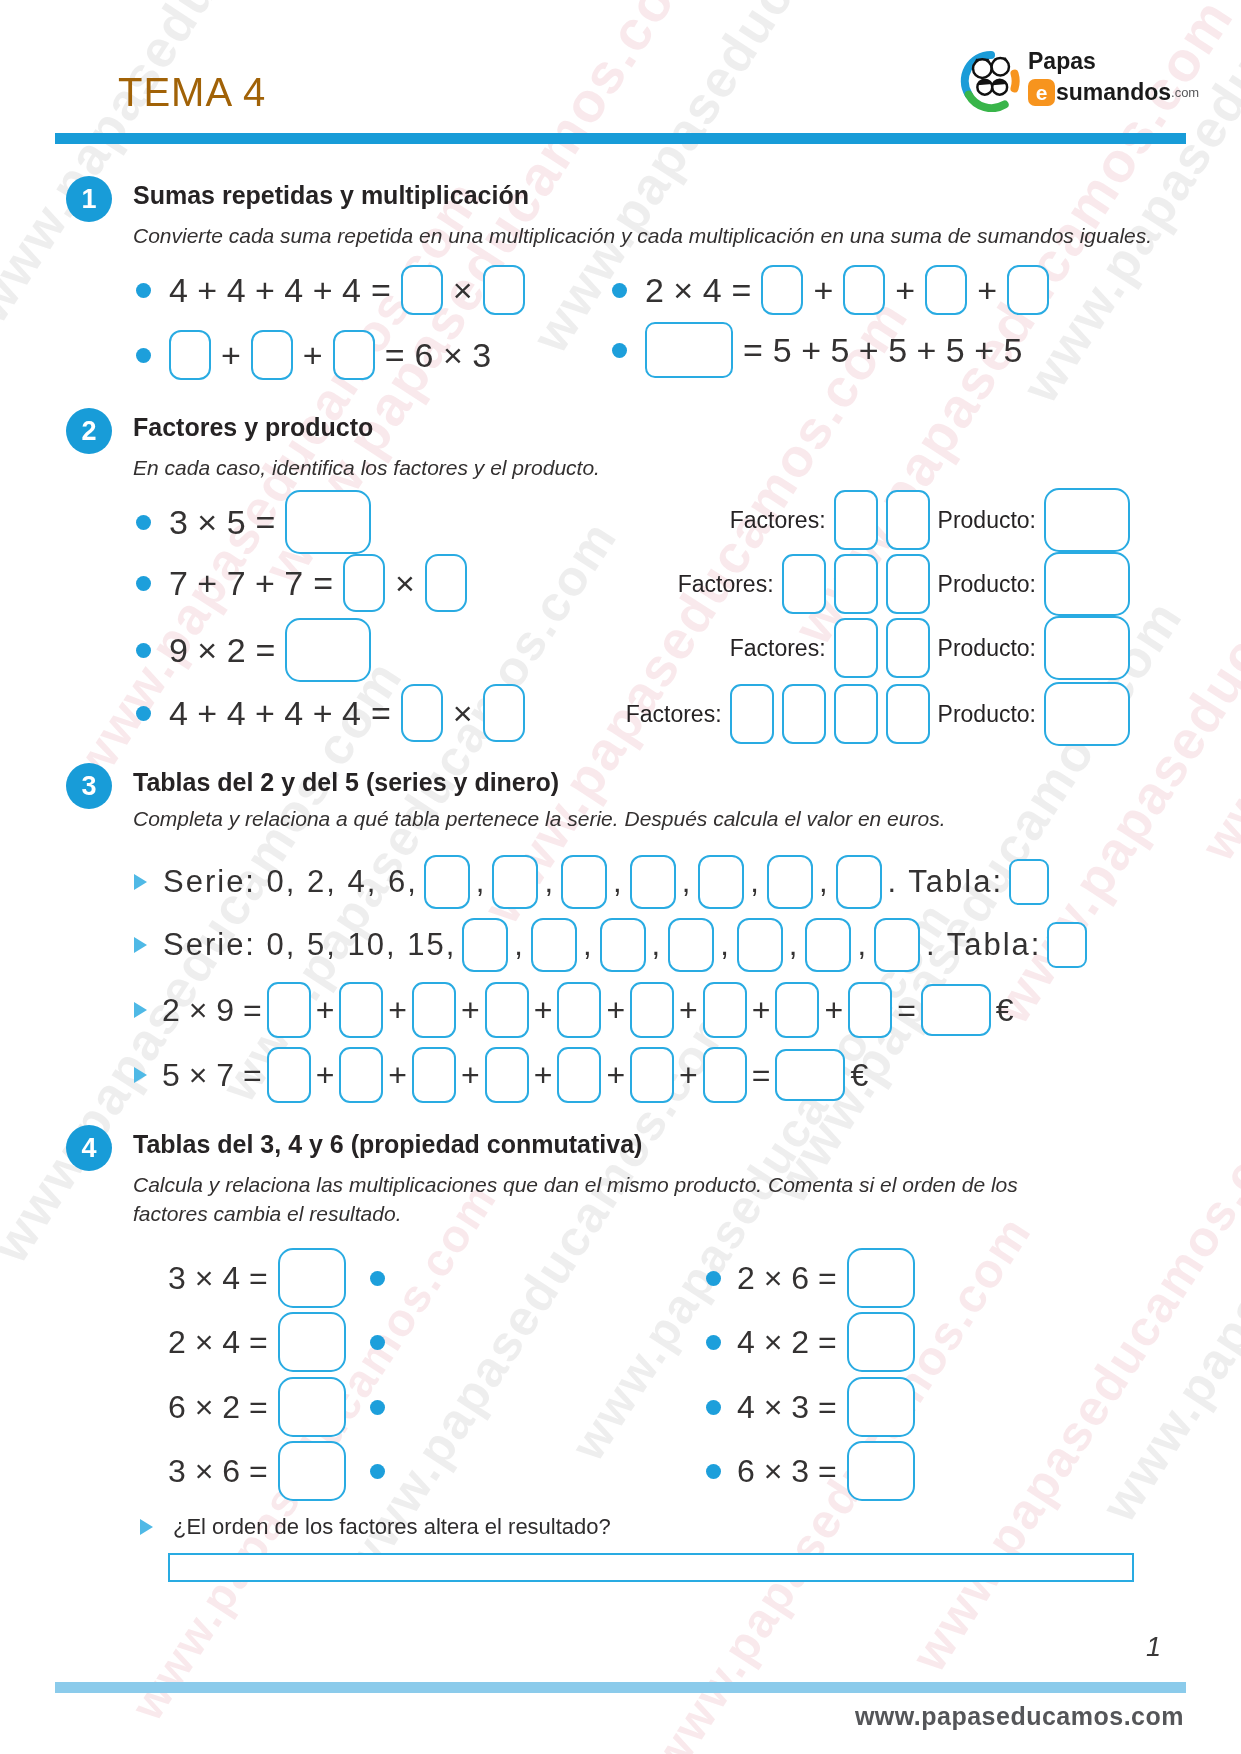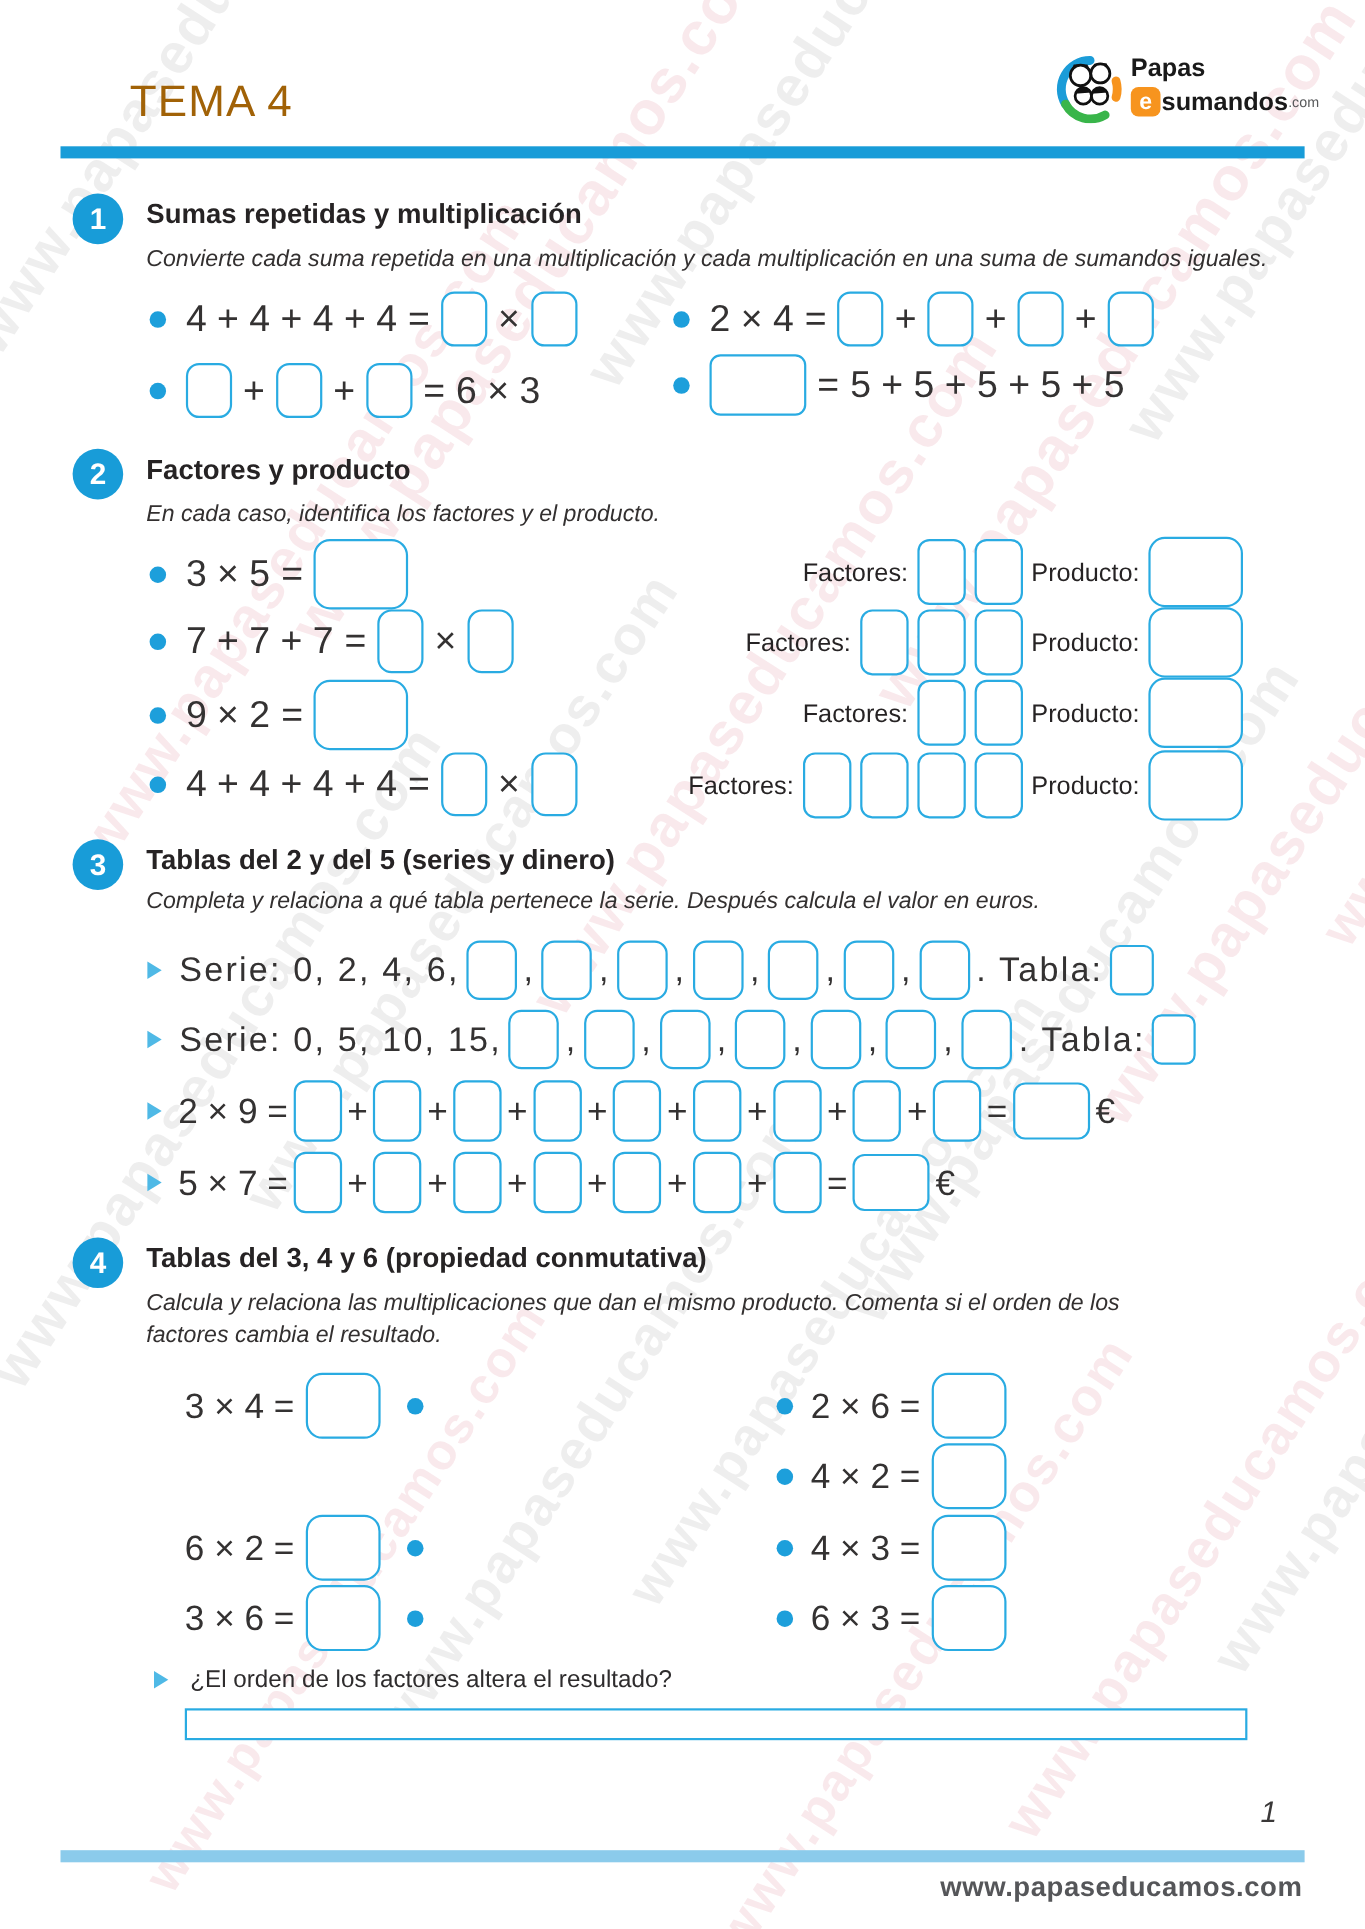--- a/index.html
+++ b/index.html
@@ -317,20 +317,25 @@
     <span>4</span>
     </div>
   <h2 class="abs sect" style="left:133px;top:1130px">Tablas del 3, 4 y 6 (propiedad conmutativa)</h2>
   <p class="instr abs" style="left:133px;top:1171px;width:912px">Calcula y relaciona las multiplicaciones que dan el mismo producto. Comenta si el orden de los factores cambia el resultado.</p>
 
   <div class="row f32" style="left:168px;top:1248px">
       <span class="tk">3 × 4 =</span>
       <span class="abox b-c"></span>
       <span class="dot"></span>
     </div>
+  <div class="row f32" style="left:168px;top:1312px">
+      <span class="tk">2 × 4 =</span>
+      <span class="abox b-c"></span>
+      <span class="dot"></span>
+    </div>
   <div class="row f32" style="left:168px;top:1377px">
       <span class="tk">6 × 2 =</span>
       <span class="abox b-c"></span>
       <span class="dot"></span>
     </div>
   <div class="row f32" style="left:168px;top:1441px">
       <span class="tk">3 × 6 =</span>
       <span class="abox b-c"></span>
       <span class="dot"></span>
     </div>

